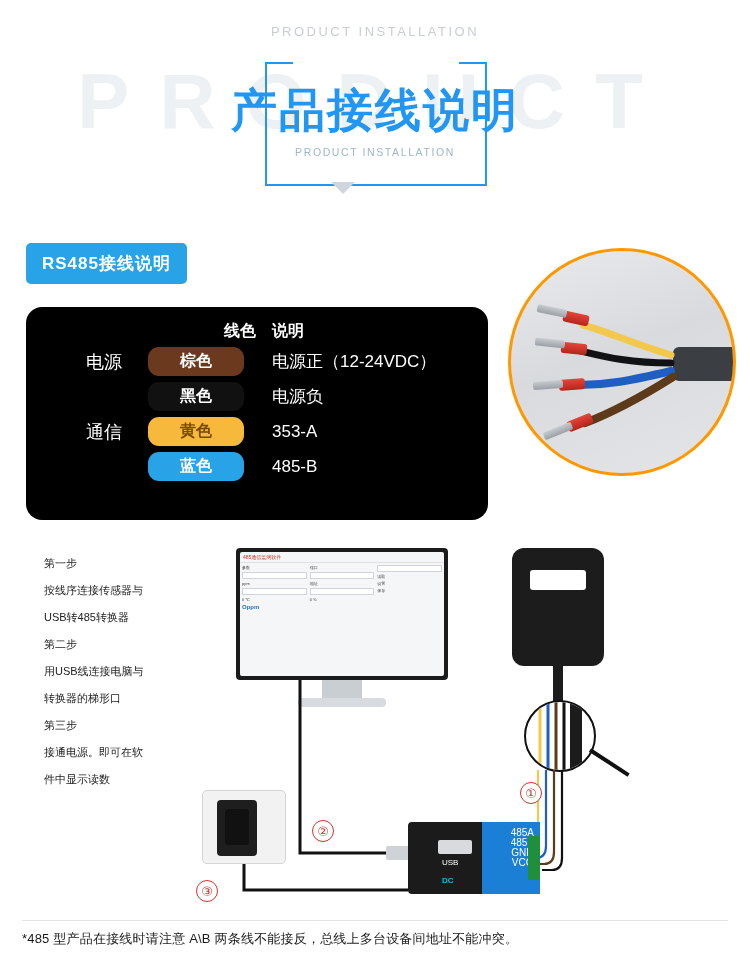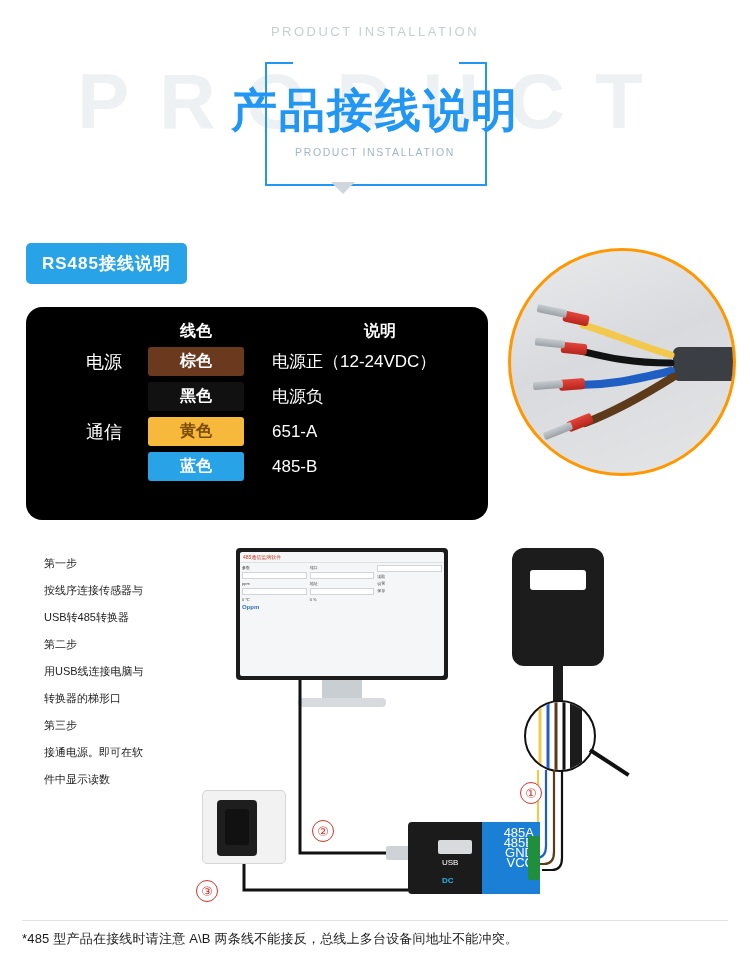--- a/index.html
+++ b/index.html
@@ -97,27 +97,27 @@
     font-size: 16px; font-weight: bold; color:#fff; padding: 4px 0 2px 0;
   }
   .wire-table td { padding: 3px 0; vertical-align: middle; }
   .col-group { width: 110px; text-align: right; padding-right: 14px !important; font-size: 18px; }
   .col-color { width: 120px; text-align: center; }
   .col-desc { text-align: left; padding-left: 16px !important; font-size: 17px; white-space: nowrap;}
   .pill {
     display: inline-block;
     min-width: 96px;
     padding: 4px 10px;
-    border-radius: 3px;
+    border-radius: 11px;
     font-size: 16px;
     font-weight: bold;
     text-align: center;
   }
-  .th-color { text-align:center;font-family:Liberation Serif, serif; }
-  .th-desc { text-align:center; padding-left: 16px !important; }
+  .th-color { text-align:right;font-family:Liberation Serif, serif; }
+  .th-desc { text-align:left; padding-left: 16px !important; }
 
   
   .photo {
     position: absolute;
     left: 508px; top: 248px;
     width: 228px; height: 228px;
     border-radius: 50%;
     border: 3px solid #ff9800;
     overflow: hidden;
     background: linear-gradient(160deg,#e9eaec 0%, #d8dadd 45%, #e3e5e7 100%);
@@ -190,21 +190,21 @@
   .board {
     position:absolute; left: 408px; top: 822px; width: 132px; height: 72px;
     background:#1b1b1b; border-radius: 4px;
   }
   .board-green {
     position:absolute; right:0; top:0; width: 58px; height: 72px;
     background:#1c7fd6;
   }
   .board-label {
     position:absolute; right: 6px; top: 6px;
-    color:#fff; font-size: 13px; line-height: 10px; text-align:right;
+    color:#fff; font-size: 10px; line-height: 10px; text-align:center;
   }
   .board-usb {
     position:absolute; left: 30px; top: 18px; width: 34px; height: 14px;
     background:#d8dadd; border-radius:2px;
   }
   .board-usbtxt { position:absolute; left: 34px; top: 36px; color:#fff; font-size:8px; }
   .board-dctxt { position:absolute; left: 34px; top: 54px; color:#1fb6e8; font-size:8px; font-weight:bold; }
   .board-conn {
     position:absolute; right: 0px; top: 14px; width: 12px; height: 44px;
     background:#1f8f3e; border-radius:2px;
@@ -264,21 +264,21 @@
         <td class="col-color">
           <span class="pill" id="pill1" style="background: rgb(17, 17, 17); color: rgb(255, 255, 255);">黑色</span>
         </td>
         <td class="col-desc">电源负</td>
       </tr>
       <tr>
         <td class="col-group">通信</td>
         <td class="col-color">
           <span class="pill" id="pill2" style="background: rgb(246, 185, 59); color: rgb(122, 74, 0);">黄色</span>
         </td>
-        <td class="col-desc">651-A</td>
+        <td class="col-desc">353-A</td>
       </tr>
       <tr>
         <td class="col-group"></td>
         <td class="col-color">
           <span class="pill" id="pill3" style="background: rgb(41, 163, 232); color: rgb(255, 255, 255);">蓝色</span>
         </td>
         <td class="col-desc">485-B</td>
       </tr>
     </tbody>
       </table>

